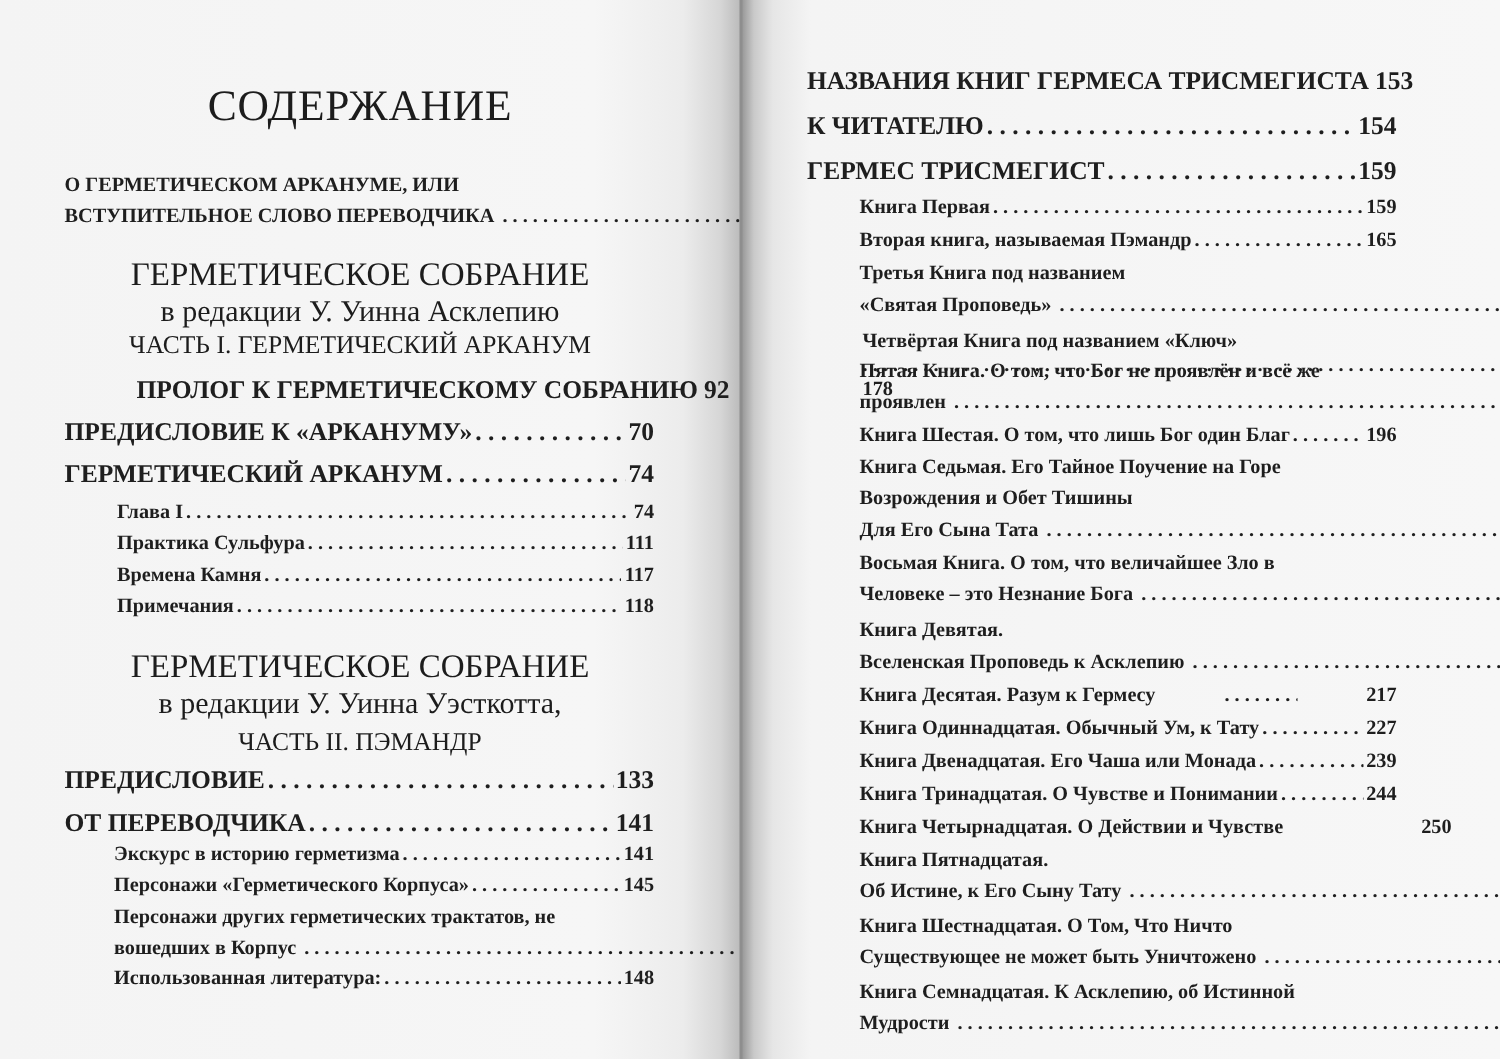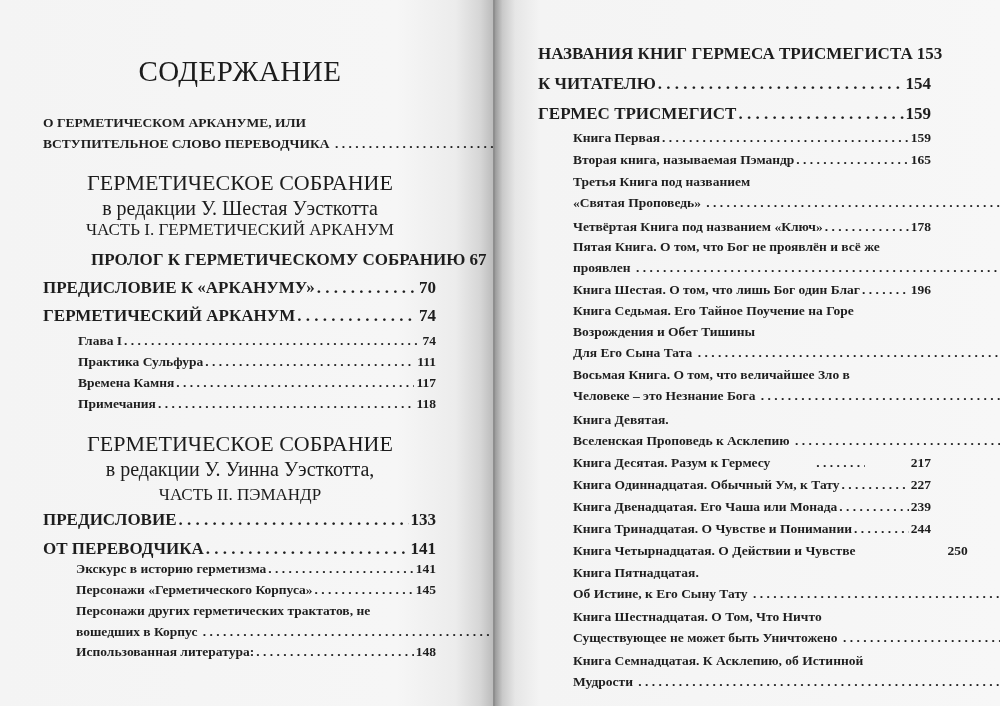--- a/index.html
+++ b/index.html
@@ -76,28 +76,28 @@
       <span class="line">О ГЕРМЕТИЧЕСКОМ АРКАНУМЕ, ИЛИ</span>
       <span class="line entry">
         <span class="label">ВСТУПИТЕЛЬНОЕ СЛОВО ПЕРЕВОДЧИКА</span>
         <span class="dots"></span>
         <span class="pg">3</span>
       </span>
     </div>
 
     <div class="sec-head" style="top:172px;">
       <span class="h1" style="height:26px;">ГЕРМЕТИЧЕСКОЕ СОБРАНИЕ</span>
-      <span class="h2" style="height:23px;">в редакции У. Шестая Уэсткотта</span>
+      <span class="h2" style="height:23px;">в редакции У. Уинна Асклепию</span>
       <span class="h3">ЧАСТЬ I. ГЕРМЕТИЧЕСКИЙ АРКАНУМ</span>
     </div>
 
     <div class="entry top" style="left:43px; top:250px; width:393px;margin-left:48px;">
       <span class="label">ПРОЛОГ К ГЕРМЕТИЧЕСКОМУ СОБРАНИЮ</span>
       <span class="dots"></span>
-      <span class="pg">67</span>
+      <span class="pg">92</span>
     </div>
     <div class="entry top" style="left:43px; top:278px; width:393px;">
       <span class="label">ПРЕДИСЛОВИЕ К «АРКАНУМУ»</span>
       <span class="dots"></span>
       <span class="pg">70</span>
     </div>
     <div class="entry top" style="left:43px; top:306px; width:393px;">
       <span class="label">ГЕРМЕТИЧЕСКИЙ АРКАНУМ</span>
       <span class="dots"></span>
       <span class="pg">74</span>
@@ -196,21 +196,21 @@
       <span class="pg">165</span>
     </div>
     <div class="multi sub" style="left:78px; top:171px; width:358px;">
       <span class="line">Третья Книга под названием</span>
       <span class="line entry">
         <span class="label">«Святая Проповедь»</span>
         <span class="dots"></span>
         
       </span>
     </div>
-    <div class="entry sub" style="left:78px; top:219px; width:358px;">
+    <div class="entry sub" style="left:78px; top:219px; width:358px;flex-direction:column;">
       <span class="label">Четвёртая Книга под названием «Ключ»</span>
       <span class="dots"></span>
       <span class="pg">178</span>
     </div>
     <div class="multi sub" style="left:78px; top:236px; width:358px;">
       <span class="line">Пятая Книга. О том, что Бог не проявлён и всё же</span>
       <span class="line entry">
         <span class="label">проявлен</span>
         <span class="dots"></span>
         

